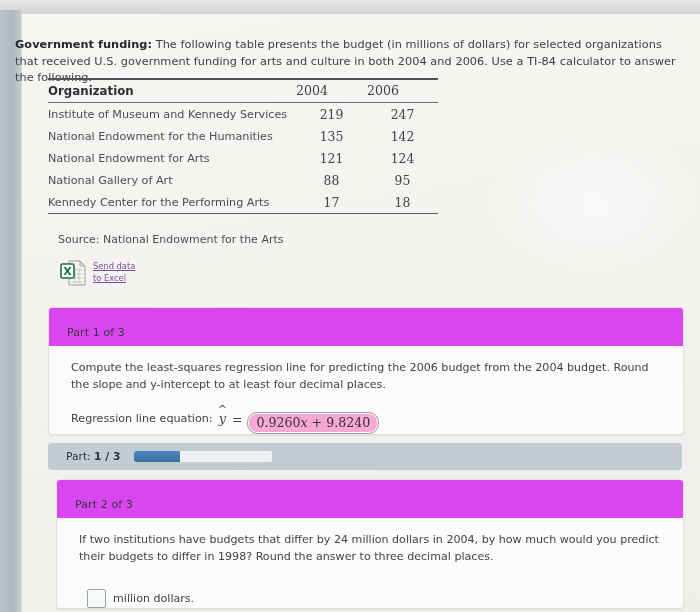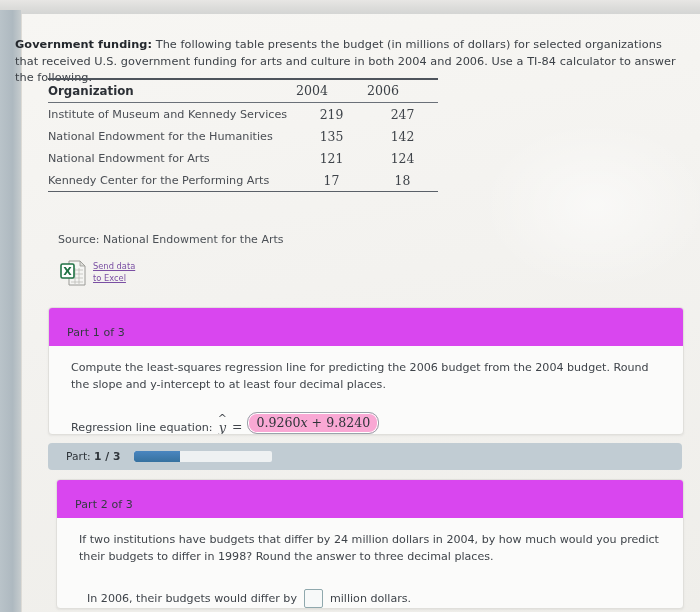--- a/index.html
+++ b/index.html
@@ -165,21 +165,21 @@
     line-height: 16.5px;
     color: #3f444a;
   }
 
   #card-part1 { left: 48px; top: 307px; width: 634px; }
   #card-part2 { left: 56px; top: 479px; width: 626px; }
 
   
   #regression-row {
     display: flex;
-    align-items: flex-end;
+    align-items: flex-start;
     gap: 5px;
     margin-top: 19px;
     font-size: 11.2px;
     color: #3f444a;
   }
   .yhat {
     position: relative;
     font-family: "DejaVu Serif", "Liberation Serif", serif;
     font-style: italic;
     font-size: 13px;
@@ -301,20 +301,25 @@
           </tr>
           <tr>
             <td>National Endowment for the Humanities</td>
             <td class="num">135</td>
             <td class="num">142</td>
           </tr>
           <tr>
             <td>National Endowment for Arts</td>
             <td class="num">121</td>
             <td class="num">124</td>
+          </tr>
+          <tr>
+            <td>National Gallery of Art</td>
+            <td class="num">88</td>
+            <td class="num">95</td>
           </tr>
           <tr>
             <td>Kennedy Center for the Performing Arts</td>
             <td class="num">17</td>
             <td class="num">18</td>
           </tr>
         </tbody>
       </table>
     </div>
 
@@ -368,21 +373,20 @@
       <div id="progress-track">
         <div id="progress-fill" style="width: 33%;"></div>
       </div>
     </div>
 
     <div class="card" id="card-part2">
       <div class="card-head">Part 2 of 3</div>
       <div class="card-body">
         <div class="q-text">If two institutions have budgets that differ by 24 million dollars in 2004, by how much would you predict their budgets to differ in 1998? Round the answer to three decimal places.</div>
         <div id="answer-row">
-          <span>In 2006, their budgets would differ by</span>
           <span id="answer-input"></span>
           <span>million dollars.</span>
         </div>
       </div>
     </div>
 
   </div>
 </div>
 
 </body></html>

